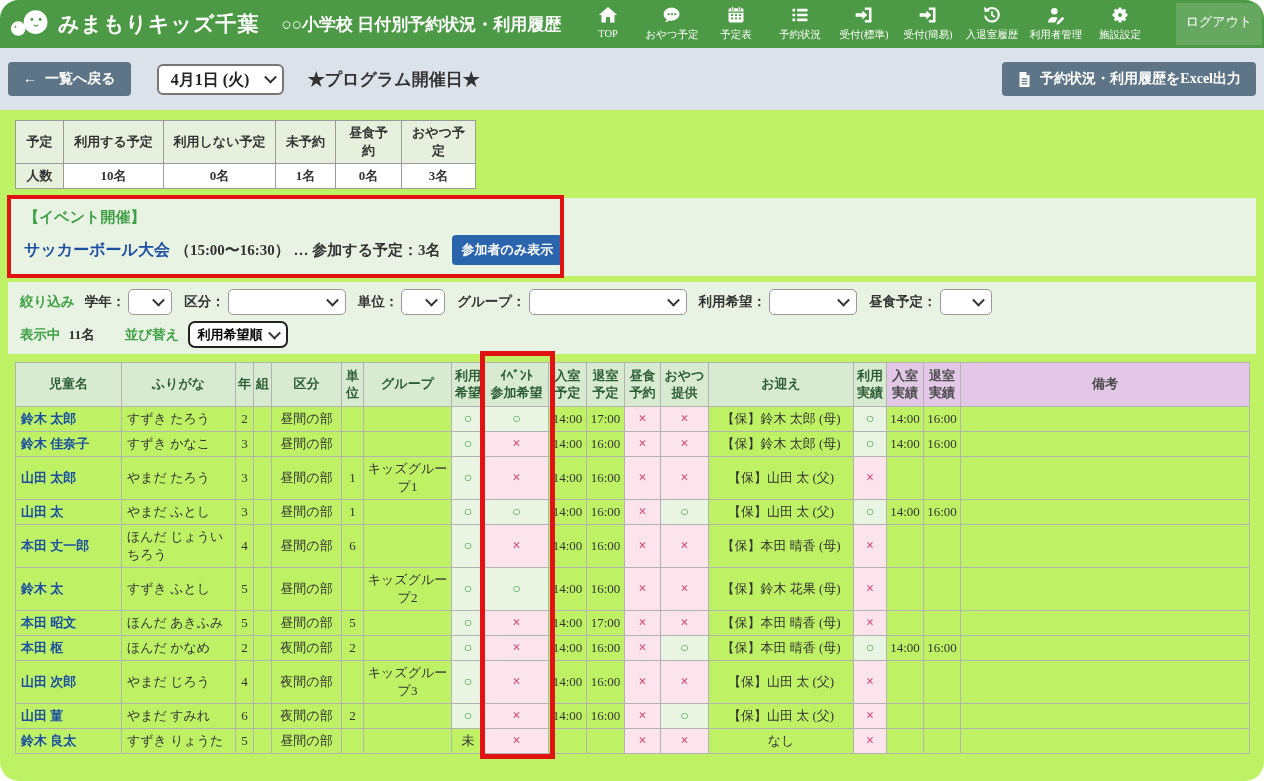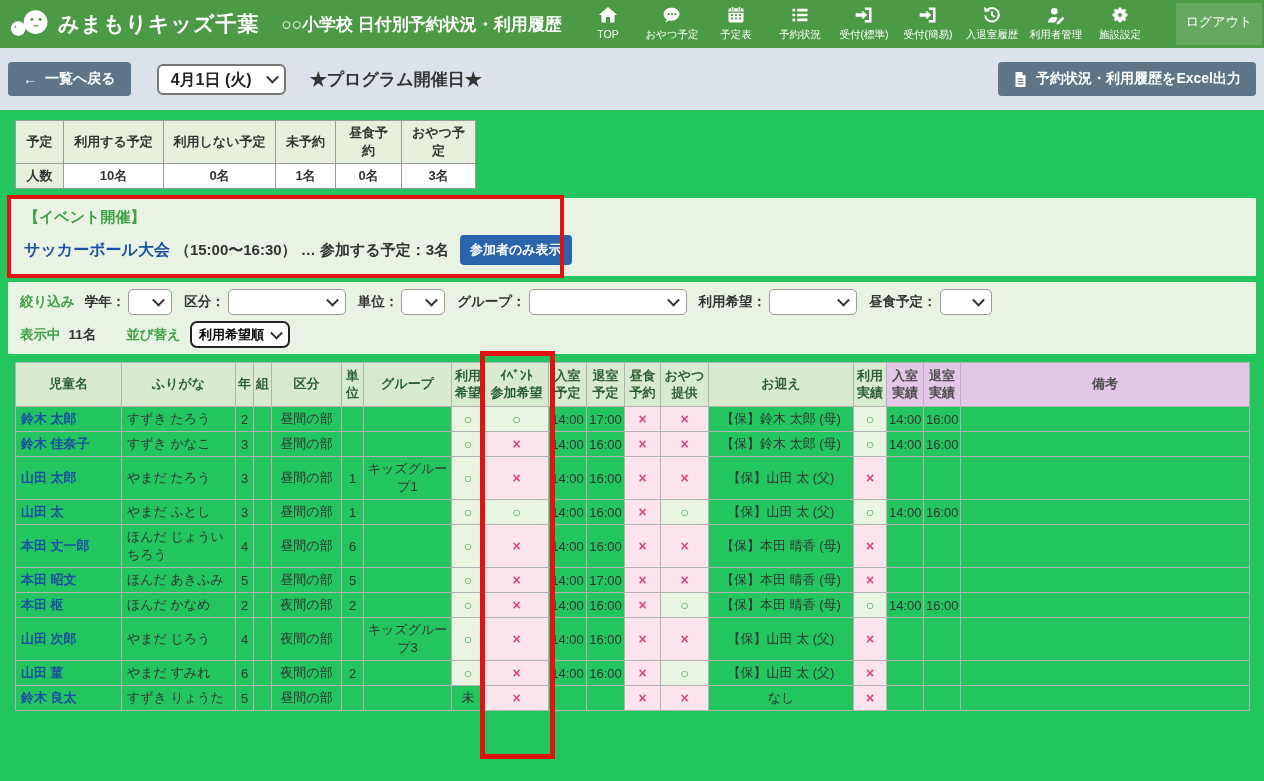--- a/index.html
+++ b/index.html
@@ -1,17 +1,17 @@
 <!DOCTYPE html>
 <html><head>
 <meta charset="utf-8">
 <style>
   html,body{margin:0;padding:0;background:#fff;}
-  #page{position:relative;width:1264px;height:781px;background:#22c55e;overflow:hidden;
-        font-family:Liberation Sans, sans-serif;}
+  #page{position:relative;width:1264px;height:781px;background:#bef264;overflow:hidden;
+        font-family:Liberation Serif, serif;border-radius:19px;}
 
   
   .appbar{display:flex;align-items:center;height:48px;background:#4c9a45;padding-left:10px;box-sizing:border-box;}
   .logo{display:flex;align-items:center;gap:6px;flex:none;}
   .logo-icon svg{display:block;}
   .logo-text{color:#fff;font-weight:bold;font-size:21px;letter-spacing:1px;white-space:nowrap;}
   .page-title{color:#fff;font-weight:bold;font-size:17px;margin-left:22px;white-space:nowrap;}
   .nav{display:flex;margin-left:auto;}
   .nav-item{width:64px;height:48px;box-sizing:border-box;display:flex;flex-direction:column;align-items:center;padding-top:5px;cursor:pointer;}
   .nav-icon{height:20px;}
@@ -433,20 +433,40 @@
           <td class="">16:00</td>
           <td class="st-ng">×</td>
           <td class="st-ng">×</td>
           <td class="">【保】本田 晴香 (母)</td>
           <td class="st-ng">×</td>
           <td class=""></td>
           <td class=""></td>
           <td class="l"></td>
         </tr>
         <tr>
+          <td class="l name">鈴木 太</td>
+          <td class="l">すずき ふとし</td>
+          <td class="">5</td>
+          <td class=""></td>
+          <td class="">昼間の部</td>
+          <td class=""></td>
+          <td class="">キッズグループ2</td>
+          <td class="st-ok">○</td>
+          <td class="st-ok">○</td>
+          <td class="">14:00</td>
+          <td class="">16:00</td>
+          <td class="st-ng">×</td>
+          <td class="st-ng">×</td>
+          <td class="">【保】鈴木 花果 (母)</td>
+          <td class="st-ng">×</td>
+          <td class=""></td>
+          <td class=""></td>
+          <td class="l"></td>
+        </tr>
+        <tr>
           <td class="l name">本田 昭文</td>
           <td class="l">ほんだ あきふみ</td>
           <td class="">5</td>
           <td class=""></td>
           <td class="">昼間の部</td>
           <td class="">5</td>
           <td class=""></td>
           <td class="st-ok">○</td>
           <td class="st-ng">×</td>
           <td class="">14:00</td>

